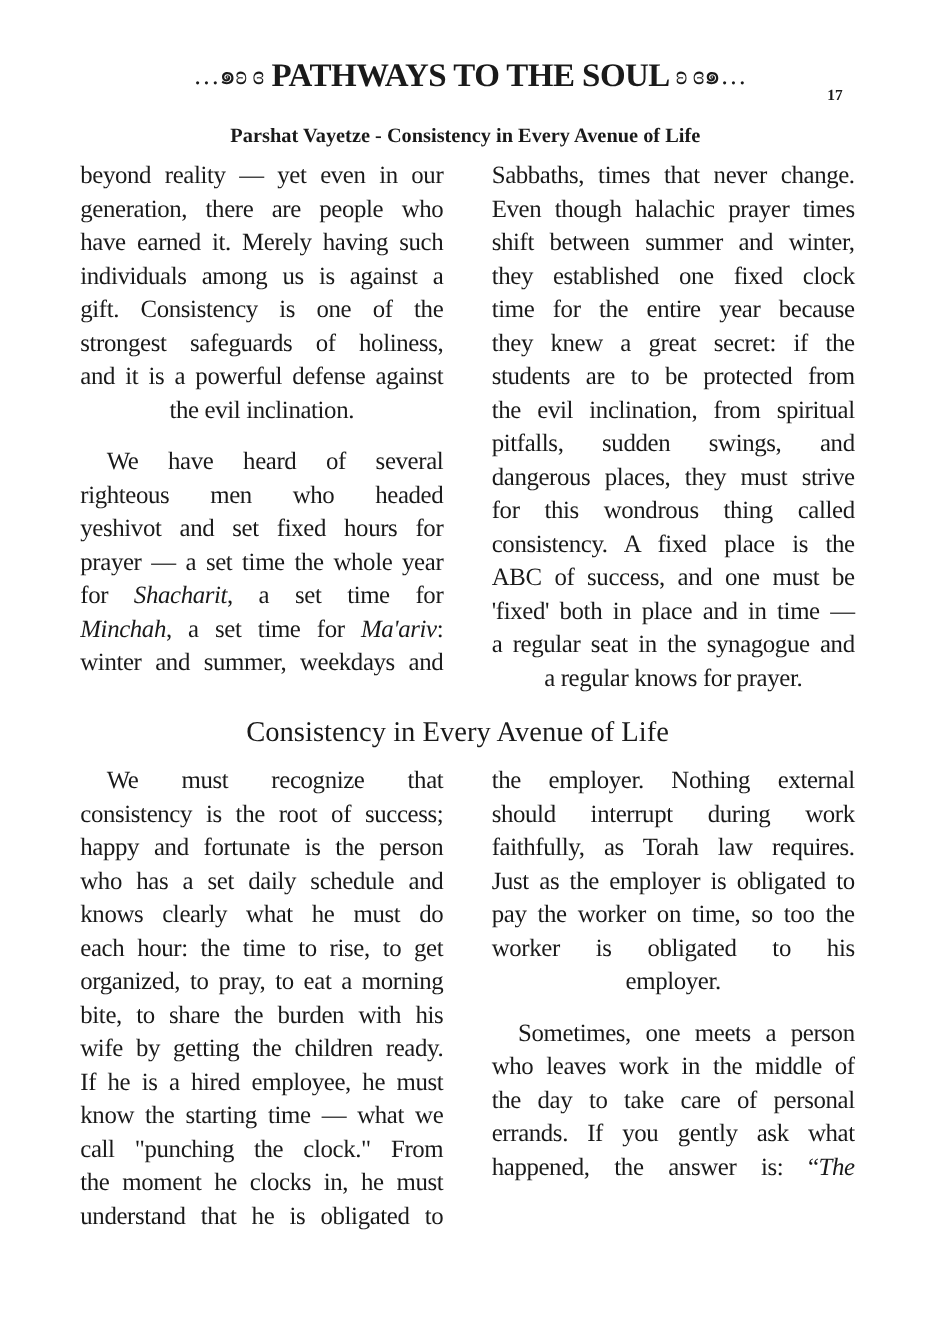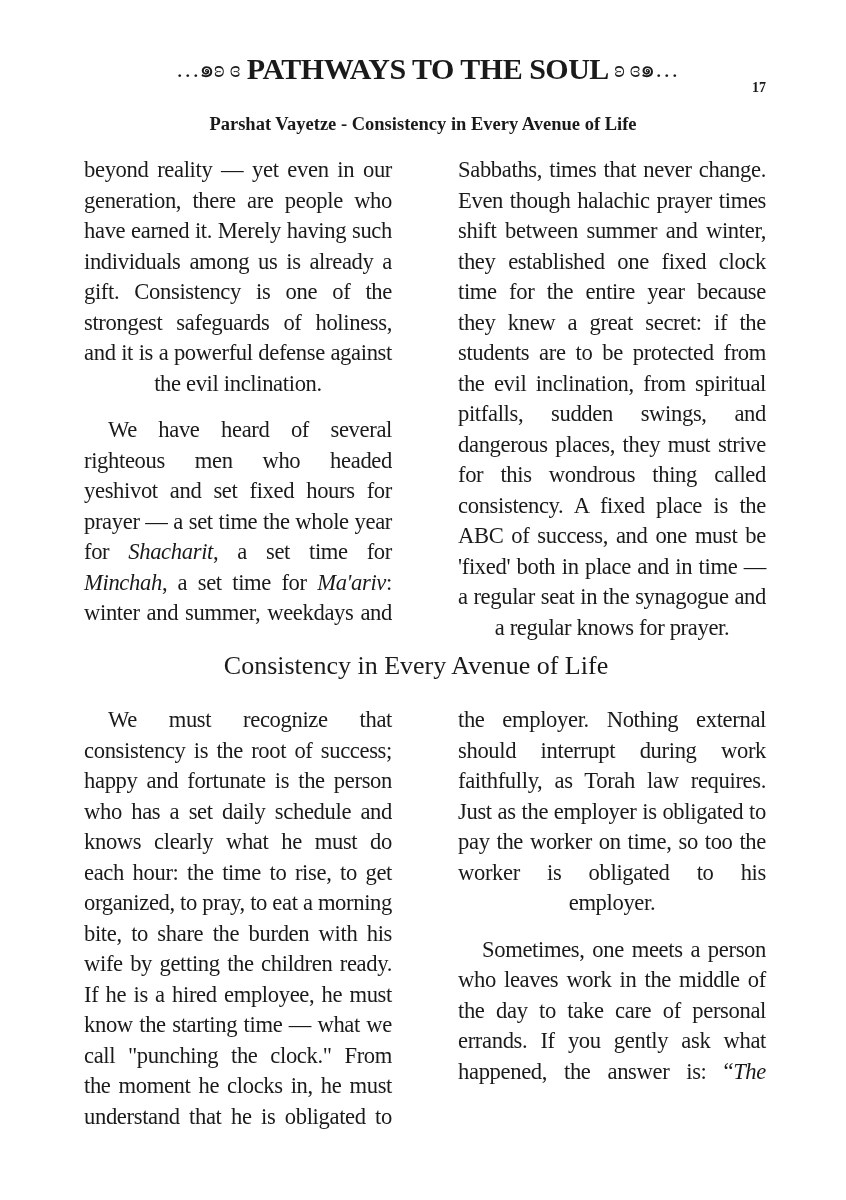--- a/index.html
+++ b/index.html
@@ -6,21 +6,21 @@
     body { width: 846px; height: 1200px; position: relative; overflow: hidden; color: #1a1a1a;
            font-family: "Liberation Serif", "DejaVu Serif", serif; }
     .header-line { position: absolute; top: 50px; left: 0; width: 708px; height: 40px; }
     .running-head { position: absolute; left: 132px; top: 0; width: 590px; text-align: center;
                     font-weight: bold; font-size: 30px; line-height: 38px; letter-spacing: -0.5px; white-space: nowrap; }
     .orn { font-weight: normal; font-size: 24px; position: relative; top: -2px; }
     .page-number { position: absolute; left: 752px; top: 26px; font-weight: bold; font-size: 14px; line-height: 24px; }
     .subtitle { position: absolute; top: 94px; left: 0; width: 846px; text-align: center;
                 font-weight: bold; font-size: 18.5px; line-height: 24px; margin-top: 18px; }
     .col { position: absolute; width: 332px; font-size: 22.6px; line-height: 30.5px; letter-spacing: -0.35px; }
-    .col p { margin: 12px; text-align: justify; text-align-last: left; hyphens: none; font-family: Liberation Serif, serif; }
+    .col p { margin: 1px; text-align: justify; text-align-last: left; hyphens: none; font-family: Liberation Serif, serif; }
     .gap { margin-top: 16px !important; }
     #c1 { left: 72px; top: 143px; }
     #c2 { left: 446px; top: 143px; }
     #c3 { left: 72px; top: 693px; }
     #c4 { left: 446px; top: 693px; }
     .section-heading { position: absolute; top: 648px; left: 0; width: 832px; text-align: center;
                        font-weight: normal; font-size: 26px; line-height: 36px; }
     .line { display: block; text-align: justify; text-align-last: justify; }
     .line.center { text-align: center; text-align-last: center; }
     i { font-style: italic; }
@@ -36,21 +36,21 @@
   </div>
   <div class="page-number">17</div>
 </div>
 <div class="subtitle">Parshat Vayetze - Consistency in Every Avenue of Life</div>
 
 <div class="col" id="c1">
   <p>
     <span class="line">beyond reality — yet even in our</span>
     <span class="line">generation, there are people who</span>
     <span class="line">have earned it. Merely having such</span>
-    <span class="line">individuals among us is already a</span>
+    <span class="line">individuals among us is against a</span>
     <span class="line">gift. Consistency is one of the</span>
     <span class="line">strongest safeguards of holiness,</span>
     <span class="line">and it is a powerful defense against</span>
     <span class="line center">the evil inclination.</span>
   </p>
   <p class="gap">
     <span class="line" style="padding-left:24px">We have heard of several</span>
     <span class="line">righteous men who headed</span>
     <span class="line">yeshivot and set fixed hours for</span>
     <span class="line">prayer — a set time the whole year</span>

